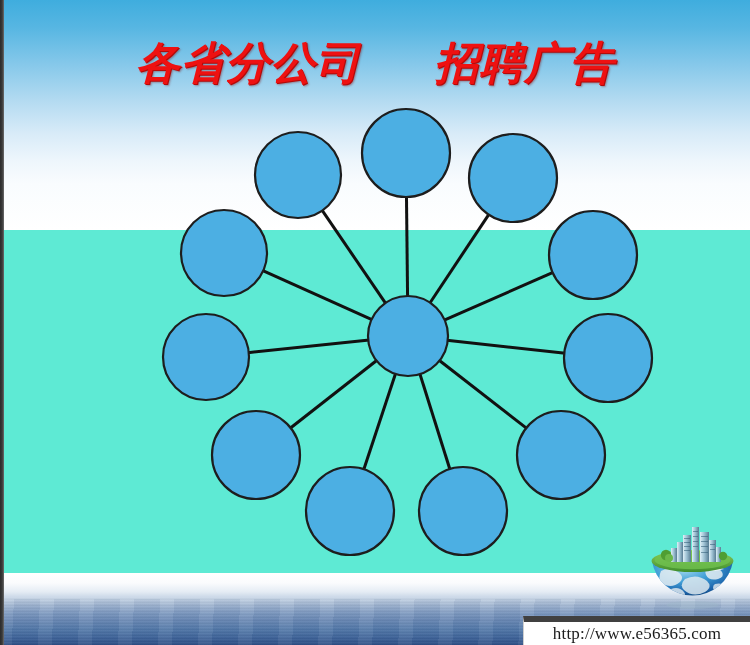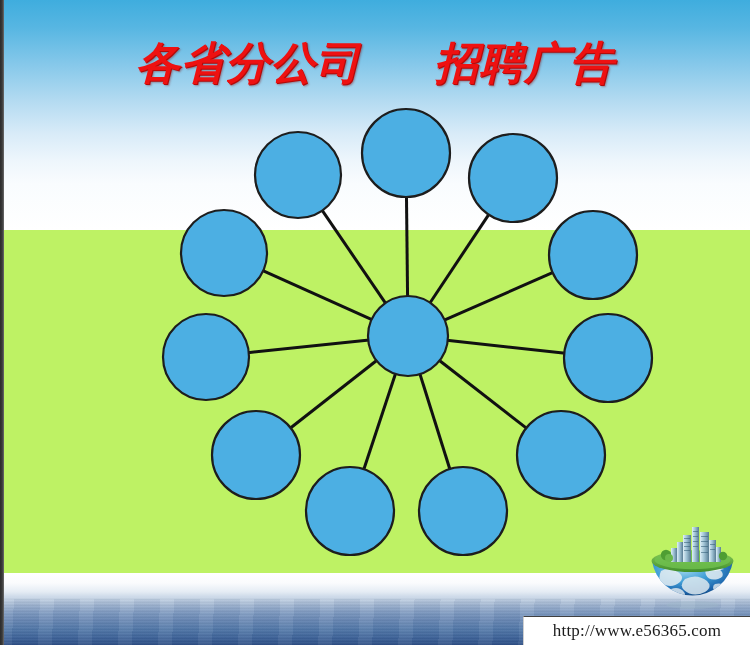--- a/index.html
+++ b/index.html
@@ -8,21 +8,21 @@
     font-family:"Liberation Sans", sans-serif;
     background:#ffffff;
     overflow:hidden;
   }
 
   #stage {
     position:relative;
     width:750px;
     height:645px;
     overflow:hidden;
-    background:#bef264;
+    background:#5eead4;
   }
 
   
   #sky {
     position:absolute;
     left:0; top:0;
     width:750px; height:230px;
     background:linear-gradient(to bottom,
        #3fadde 0%,
        #57b6e2 12%,
@@ -138,21 +138,21 @@
     width:95px; height:97px;
     z-index:25;
   }
 
   
   #url-bar {
     position:absolute;
     left:523px; top:616px;
     width:227px; height:29px;
     background:#ffffff;
-    border-top:1px solid #404040;
+    border-top:6px solid #404040;
     border-left:1px solid #cfcfcf;
     display:flex;
     align-items:center;
     justify-content:center;
     z-index:30;
   }
   #url-text {
     font-family:"Liberation Serif", serif;
     font-size:17px;
     color:#1b1b1b;

